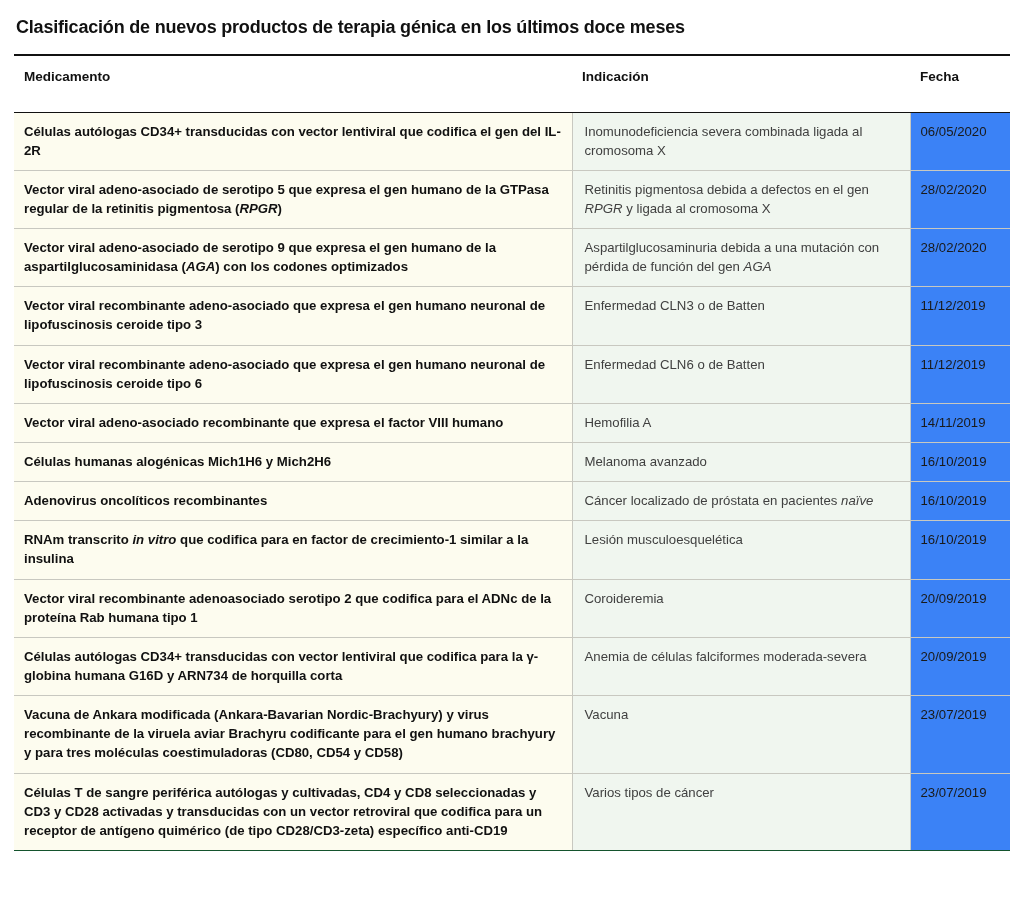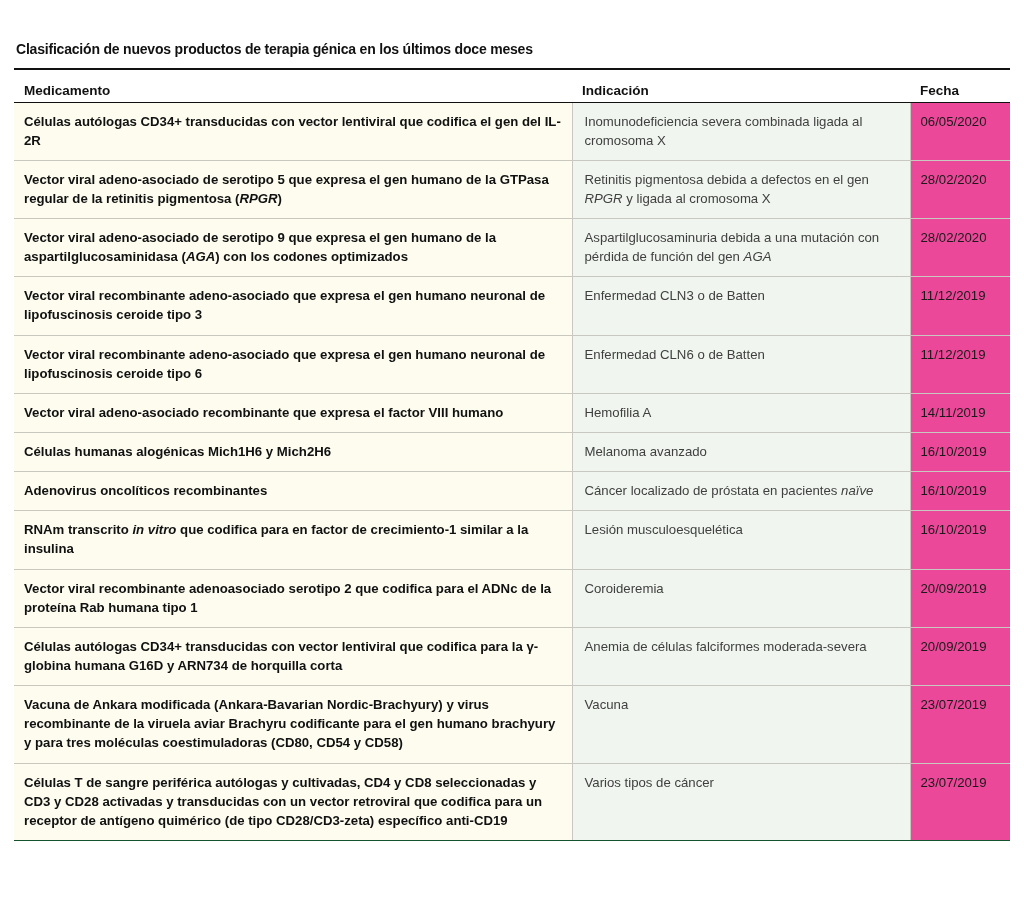--- a/index.html
+++ b/index.html
@@ -15,49 +15,48 @@
     overflow: hidden;
   }
   .page {
     width: 1024px;
     height: 907px;
     box-sizing: border-box;
     padding: 12px 14px 0 14px;
     position: relative;
   }
   .title {
-    font-size: 14px;
+    font-size: 18px;
     line-height: 1.25;
     font-weight: bold;
     color: #111111;
     letter-spacing: -0.2px;
-    padding: 4px 0 9px 2px;
+    padding: 4px 0 15px 2px;
     white-space: nowrap;
-    margin-top: 25px;
   }
   .title .strong { font-weight: bold; }
   .rule-top {
     border-top: 2.5px solid #111111;
     width: 100%;
   }
   table.data {
     border-collapse: collapse;
     width: 996px;
     table-layout: fixed;
     margin-top: 0;
   }
   table.data col.c1 { width: 558px; }
   table.data col.c2 { width: 338px; }
   table.data col.c3 { width: 100px; }
   table.data thead th {
     text-align: left;
     font-size: 13.5px;
     font-weight: bold;
     color: #111111;
-    padding: 13px 10px 4px 10px;
+    padding: 13px 10px 28px 10px;
     border-bottom: 1.5px solid #111111;
     vertical-align: top;
   }
   table.data tbody td {
     font-size: 13.2px;
     line-height: 1.45;
     vertical-align: top;
     padding: 9px 10px 10px 10px;
     border-bottom: 1px solid #c8c8c0;
   }
@@ -68,21 +67,21 @@
     border-right: 1px solid #c8c8c0;
     margin-left: 23px;
   }
   tbody tr td.col-ind {
     background: #f0f6ef;
     color: #404040;
     border-right: 1px solid #c8c8c0;
     padding-left: 12px;
   }
   tbody tr td.col-fec {
-    background: #ec4899;
+    background: #3b82f6;
     color: #1a1a1a;
     white-space: nowrap;
   }
   tbody tr:last-child td {
     border-bottom: 1px solid #14532d;
   }
   .it { font-style: italic; }
 </style>
 </head>
 <body>

